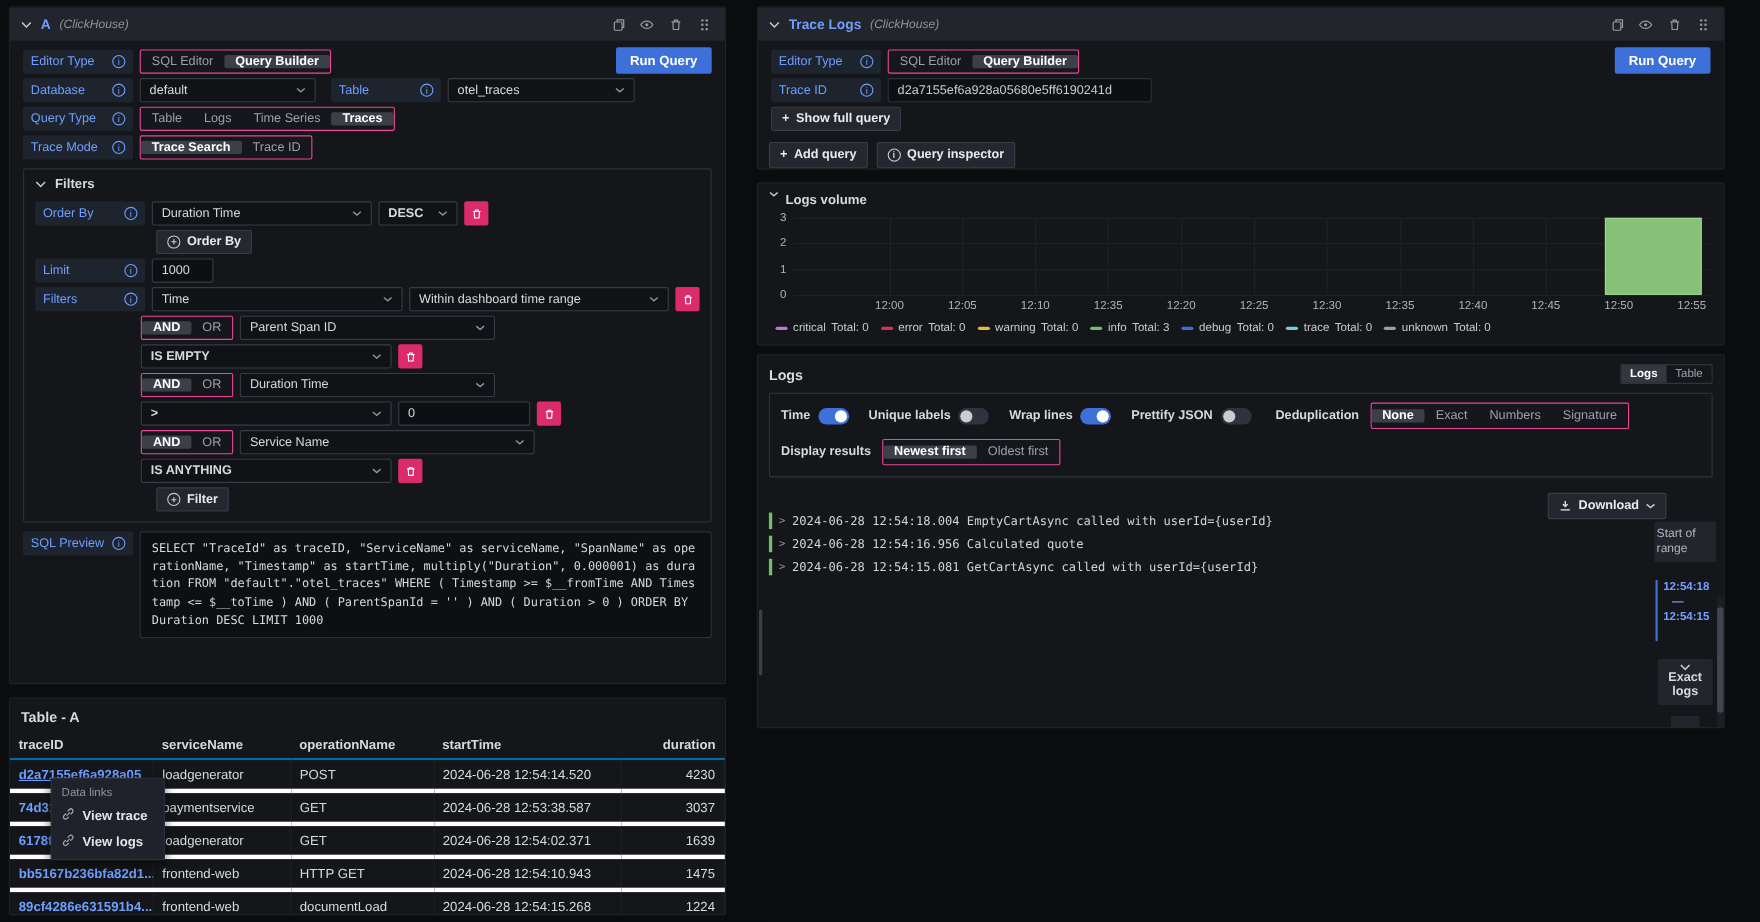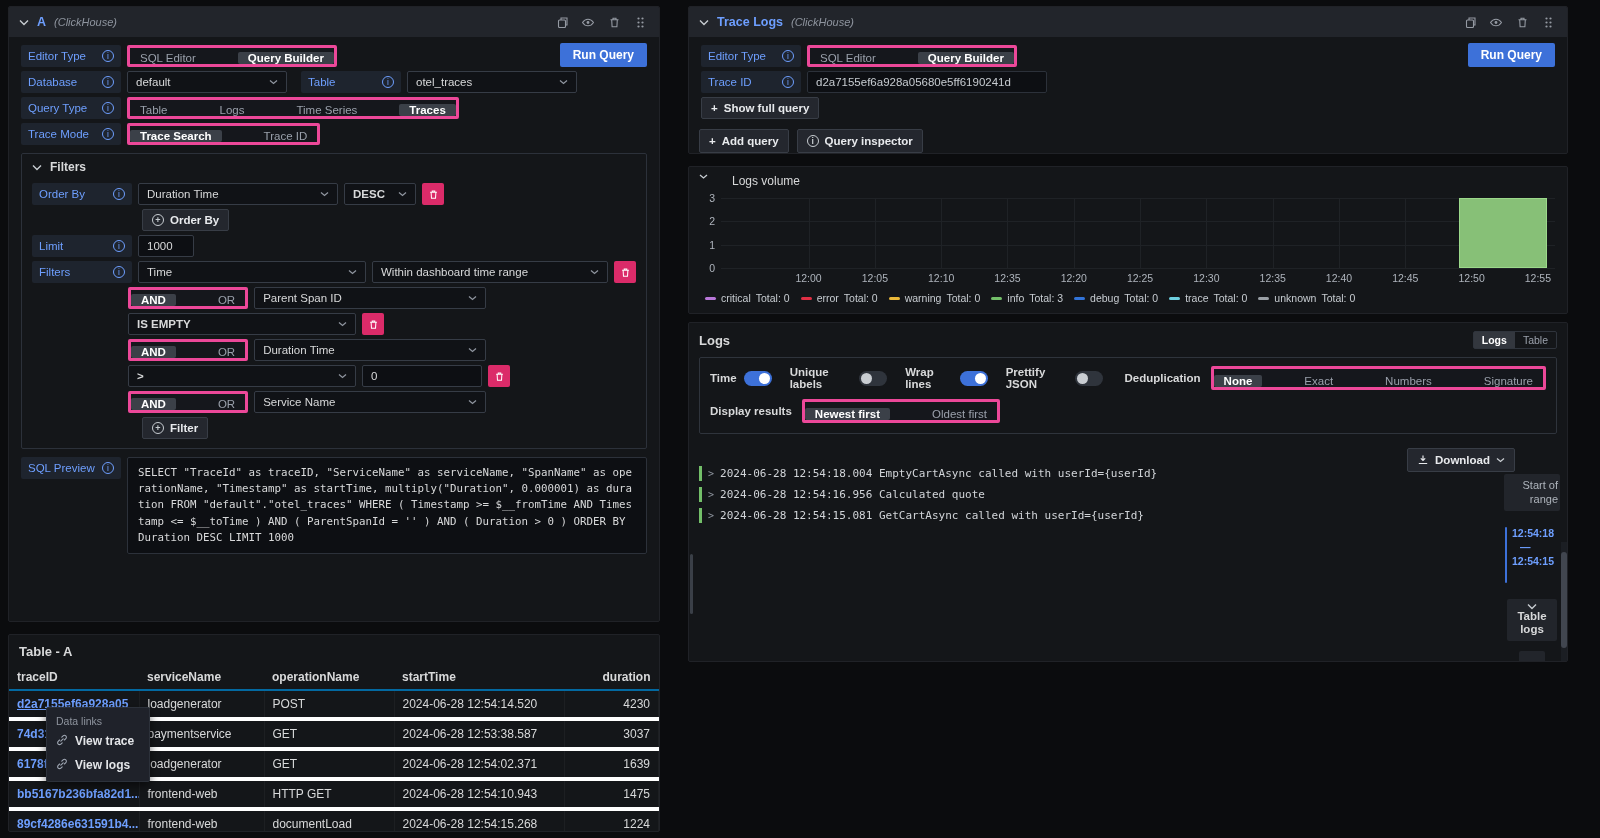--- a/index.html
+++ b/index.html
@@ -13,21 +13,21 @@
   .qhdr{height:30px;background:#22252b;display:flex;align-items:center;gap:8px;padding:0 10px;}
   .qhdr .ttl{color:#6e9fff;font-weight:600;font-size:12.5px;}
   .qhdr .ds{color:#8e949e;font-style:italic;font-size:11px;}
   .qhdr .spacer{flex:1;}
   .hicon{width:18px;height:18px;display:flex;align-items:center;justify-content:center;cursor:pointer;}
   .qbody{padding:8px 12px 10px 12px;}
   .row{display:flex;align-items:center;gap:6px;margin-bottom:4px;}
   .lbl{display:flex;align-items:center;justify-content:space-between;background:#1e242e;color:#6e9fff;font-size:11.5px;height:22px;padding:0 7px;width:100px;flex:none;border-radius:2px;font-weight:500;}
   .info{width:12px;height:12px;border:1px solid currentColor;border-radius:50%;display:inline-flex;align-items:center;justify-content:center;font-size:8.5px;font-style:normal;flex:none;}
   .info::after{content:"i";}
-  .seg{display:flex;align-items:flex-end;background:#15171c;border:3px solid #ec4899;border-radius:2px;height:22px;gap:32px;}
+  .seg{display:flex;align-items:center;background:#15171c;border:1px solid #ec4899;border-radius:2px;height:22px;}
   .seg span{padding:0 10px;display:flex;align-items:center;font-size:11.5px;color:#9aa0ab;white-space:nowrap;cursor:pointer;}
   .seg span.on{background:#3b4048;color:#fff;font-weight:700;border-radius:2px;}
   .sel{display:flex;align-items:center;justify-content:space-between;height:22px;background:#101216;border:1px solid #363c46;border-radius:2px;padding:0 8px;font-size:11.5px;color:#d8d9da;gap:8px;cursor:pointer;}
   .inp{height:22px;background:#0d0f13;border:1px solid #363c46;border-radius:2px;padding:0 8px;font-size:11.5px;color:#d8d9da;display:flex;align-items:center;}
   .btn-primary{position:absolute;top:36px;right:12px;height:24px;background:#3d71d9;color:#fff;border-radius:2px;display:flex;align-items:center;padding:0 13px;font-size:12px;font-weight:600;cursor:pointer;}
   .btn-sec{height:22px;background:#24272e;border:1px solid #383d46;color:#e8eaed;font-size:11.5px;font-weight:600;border-radius:2px;display:inline-flex;align-items:center;gap:6px;padding:0 9px;cursor:pointer;white-space:nowrap;}
   .btn-danger{width:22px;height:22px;background:#db2b69;border-radius:2px;display:flex;align-items:center;justify-content:center;flex:none;cursor:pointer;}
   .plusc{width:12px;height:12px;border:1px solid #c7ccd1;border-radius:50%;display:inline-flex;align-items:center;justify-content:center;font-size:9px;color:#c7ccd1;}
   .plusc::after{content:"+";}
   .secbox{border:1px solid #2c313a;border-radius:2px;padding:5px 10px;margin-bottom:6px;}
@@ -43,21 +43,21 @@
   th{font-size:12px;font-weight:700;text-align:left;padding:5px 8px;border-bottom:2px solid #0369a1;color:#d8d9da;}
   td{font-size:12px;padding:6px 8px;border-bottom:4px solid #ffffff;border-right:1px solid rgba(255,255,255,0.04);white-space:nowrap;overflow:hidden;margin-top:22px;}
   td.tid{color:#6e9fff;font-weight:600;cursor:pointer;}
   td.dur,th.dur{text-align:right;}
   tr.hovered td.tid{text-decoration:underline;}
   .popup{position:absolute;left:37px;top:72px;width:104px;background:#1f222a;border:1px solid #2c313a;border-radius:2px;box-shadow:0 4px 10px rgba(0,0,0,.55);padding:7px 9px;z-index:5;}
   .popup .pttl{font-size:10.5px;color:#8e949e;margin-bottom:7px;}
   .popup .pitem{display:flex;align-items:flex-start;gap:7px;font-size:12px;color:#e3e5e8;margin-bottom:10px;cursor:pointer;font-weight:600;}
   .popup .pitem:last-child{margin-bottom:2px;}
   
-  .lv-title{display:flex;gap:24px;padding:7px 10px 0 10px;font-size:12px;font-weight:400;color:#d8d9da;}
+  .lv-title{display:flex;gap:6px;padding:7px 10px 0 10px;font-size:12px;font-weight:700;color:#d8d9da;}
   .lv-plot{position:relative;height:70px;margin:10px 12px 0 32px;}
   .hgrid{position:absolute;left:0;right:0;height:1px;background:#1f2226;}
   .vgrid{position:absolute;top:0;bottom:0;width:1px;background:#1f2226;}
   .ylab{position:absolute;left:-24px;transform:translateY(-50%);font-size:10.5px;color:#aeb4bc;width:18px;text-align:right;}
   .bar{position:absolute;top:0;bottom:0;background:#87c077;border:1px solid #9cd98b;}
   .xlabs{position:relative;height:13px;margin:4px 12px 0 32px;}
   .xt{position:absolute;transform:translateX(-50%);font-size:10.5px;color:#aeb4bc;white-space:nowrap;}
   .legend{display:flex;align-items:center;gap:11px;margin:7px 10px 0 16px;white-space:nowrap;}
   .litem{display:flex;align-items:center;gap:5px;font-size:10.5px;color:#c7ccd1;}
   .sw{width:11px;height:3px;border-radius:2px;flex:none;}
@@ -76,21 +76,21 @@
   .switch.on{background:#3d71d9;}
   .switch.on .knob{left:auto;right:2px;background:#fff;}
   .ctl-lbl{font-size:11.5px;font-weight:600;color:#d8d9da;}
   .logs-body{position:relative;height:230px;}
   .dl-btn{position:absolute;right:52px;top:14px;}
   .entries{position:absolute;left:10px;top:32px;right:70px;}
   .entry{display:flex;align-items:center;gap:6px;margin-bottom:6px;font-family:"DejaVu Sans Mono",monospace;font-size:11px;color:#d1d4d8;}
   .ebar{width:3px;height:15px;background:#73bf69;flex:none;}
   .echev{color:#8e949e;font-size:10px;}
   .rail{position:absolute;right:6px;top:40px;width:58px;display:flex;flex-direction:column;align-items:center;}
-  .sor{width:56px;background:#22252b;border-radius:2px;text-align:right;font-size:11px;color:#aeb4bc;padding:4px 2px;line-height:1.3;}
+  .sor{width:56px;background:#22252b;border-radius:2px;text-align:left;font-size:11px;color:#aeb4bc;padding:4px 2px;line-height:1.3;}
   .range-marker{display:flex;margin-top:16px;align-self:flex-start;margin-left:2px;}
   .rline{width:2px;background:#3d71d9;border-radius:1px;}
   .rtimes{display:flex;flex-direction:column;align-items:flex-start;gap:2px;margin-left:5px;font-size:10.5px;color:#6e9fff;font-weight:600;}
   .older{margin-top:16px;width:50px;background:#22252b;border-radius:2px;display:flex;flex-direction:column;align-items:center;padding:4px 2px;cursor:pointer;}
   .older .oltxt{font-size:11.5px;font-weight:700;color:#d8d9da;text-align:center;line-height:1.2;}
   .upbtn{margin-top:10px;width:26px;height:24px;background:#22252b;border-radius:2px;display:flex;align-items:center;justify-content:center;font-size:13px;color:#c7ccd1;cursor:pointer;}
   .vtrack{position:absolute;right:0;top:108px;width:6px;height:170px;background:#1b1e23;}
   .vthumb{position:absolute;right:0;top:118px;width:6px;height:96px;background:#41464f;border-radius:3px;}
   .lscroll{position:absolute;left:1px;top:120px;width:3px;height:60px;background:#3a3f47;border-radius:2px;}
 </style>
@@ -316,24 +316,37 @@
                   <path d="M2.5 3.8h8M5 3.8V2.3h3v1.5M3.7 3.8l.4 7h4.8l.4-7" fill="none" stroke="#fff" stroke-width="1.2"></path>
                 </svg>
               </div>
           </div>
 
           <div class="row indent">
             <div class="seg">
               <span class="on">AND</span>
               <span>OR</span>
             </div>
-            <div class="sel" style="width:232px;align-items:center;">
+            <div class="sel" style="width:268px;align-items:center;">
                 <span>Service Name</span>
                 <svg class="chev" width="9" height="6" viewBox="0 0 9 6">
                   <path d="M1 1.5l3.5 3L8 1.5" fill="none" stroke="#8e949e" stroke-width="1.3"></path>
+                </svg>
+              </div>
+          </div>
+          <div class="row indent">
+            <div class="sel" style="width:228px;font-weight:700;">
+                <span>IS ANYTHING</span>
+                <svg class="chev" width="9" height="6" viewBox="0 0 9 6">
+                  <path d="M1 1.5l3.5 3L8 1.5" fill="none" stroke="#8e949e" stroke-width="1.3"></path>
+                </svg>
+              </div>
+            <div class="btn-danger">
+                <svg width="11" height="11" viewBox="0 0 13 13">
+                  <path d="M2.5 3.8h8M5 3.8V2.3h3v1.5M3.7 3.8l.4 7h4.8l.4-7" fill="none" stroke="#fff" stroke-width="1.2"></path>
                 </svg>
               </div>
           </div>
 
           <div class="row" style="margin-left:110px;margin-bottom:0;">
             <div class="btn-sec">
                 <span class="plusc"></span>
                 <span>Filter</span>
               </div>
           </div>
@@ -689,19 +702,19 @@
           <div class="rtimes">
             <span>12:54:18</span>
             <span style="margin-left:8px;">—</span>
             <span>12:54:15</span>
           </div>
         </div>
         <div class="older">
           <svg class="chev" width="10" height="7" viewBox="0 0 10 7">
               <path d="M1 1.5l4 4 4-4" fill="none" stroke="#c7ccd1" stroke-width="1.4"></path>
             </svg>
-          <span class="oltxt">Table logs</span>
+          <span class="oltxt">Exact logs</span>
         </div>
         <div class="upbtn">↑</div>
       </div>
     </div>
   </div>
 </div>
 
 </body></html>

